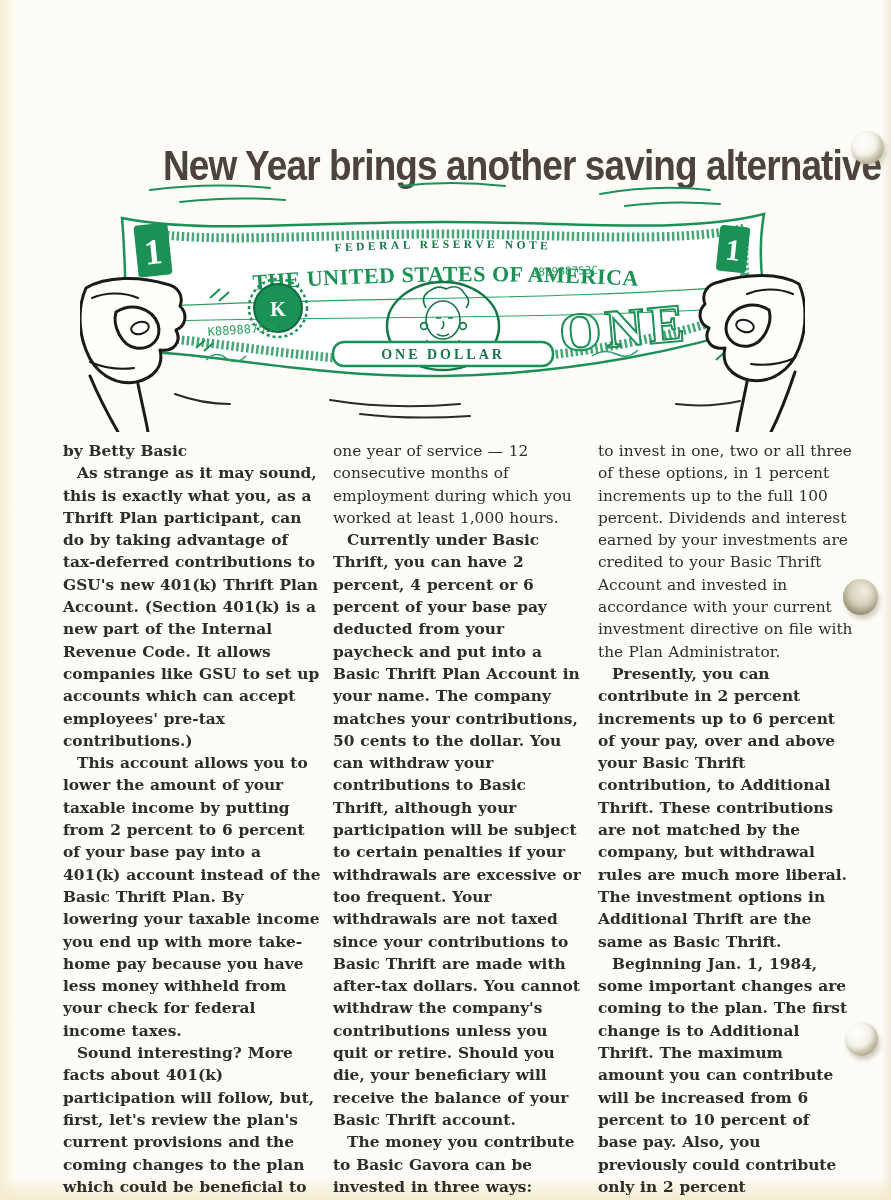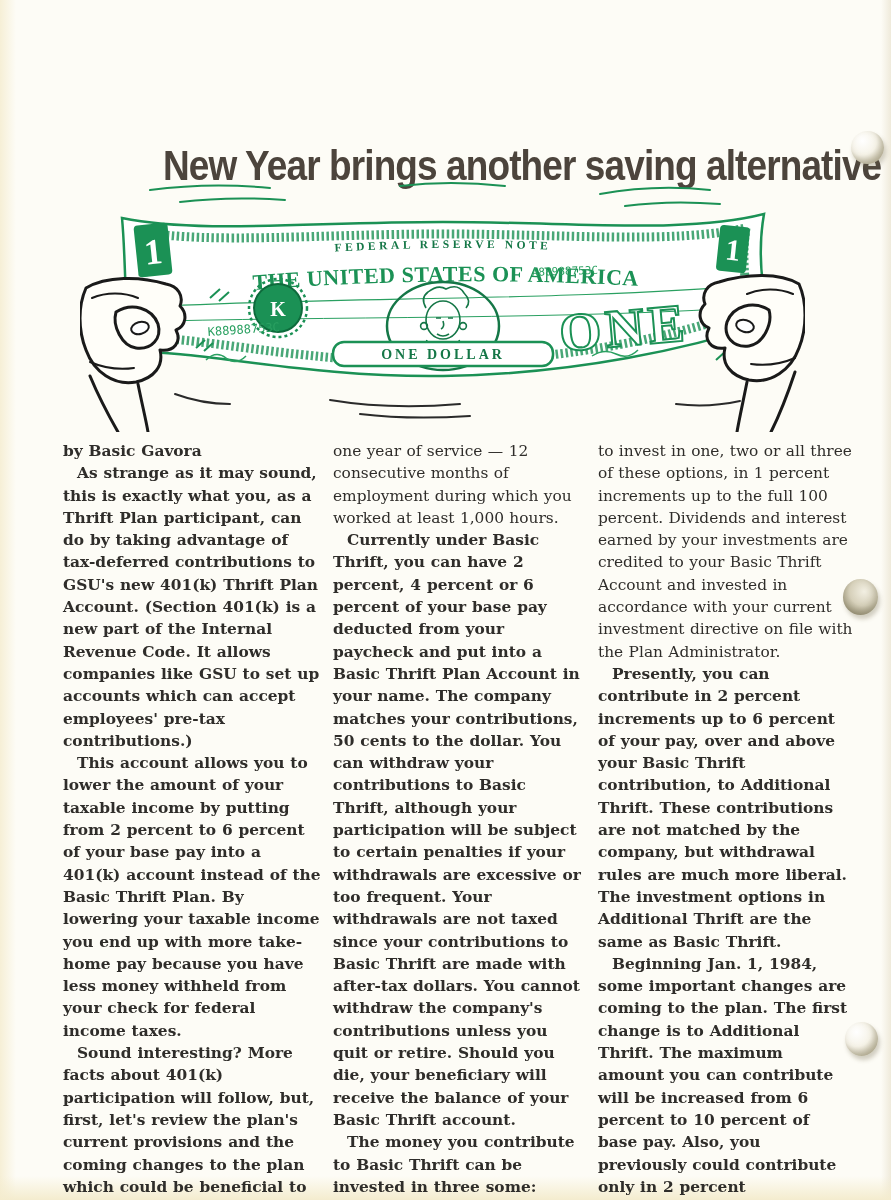--- a/index.html
+++ b/index.html
@@ -178,31 +178,31 @@
     <path d="M 689,130 C 673,120 653,126 647,142 C 643,156 653,168 669,166 C 683,164 693,144 689,130 Z"></path>
     <ellipse cx="665" cy="146" rx="9" ry="6" transform="rotate(15 665 146)" fill="#ffffff" stroke-width="2"></ellipse>
     <path d="M 713,114 C 699,108 681,108 667,114" fill="none" stroke-width="2"></path>
     <path d="M 715,178 C 701,184 685,186 671,184" fill="none" stroke-width="2"></path>
     <path d="M 715,192 C 707,216 699,236 691,252" fill="none"></path>
     <path d="M 667,202 C 663,222 659,240 657,252" fill="none"></path>
   </g>
 </svg>
 
 <div class="col col-1">
-  <p class="byline">by Basic Gavora</p>
+  <p class="byline">by Betty Basic</p>
   <p class="indent">As strange as it may sound, this is exactly what you, as a Thrift Plan participant, can do by taking advantage of tax-deferred contributions to GSU's new 401(k) Thrift Plan Account. (Section 401(k) is a new part of the Internal Revenue Code. It allows companies like GSU to set up accounts which can accept employees' pre-tax contributions.)</p>
   <p class="indent">This account allows you to lower the amount of your taxable income by putting from 2 percent to 6 percent of your base pay into a 401(k) account instead of the Basic Thrift Plan. By lowering your taxable income you end up with more take-home pay because you have less money withheld from your check for federal income taxes.</p>
   <p class="indent">Sound interesting? More facts about 401(k) participation will follow, but, first, let's review the plan's current provisions and the coming changes to the plan which could be beneficial to you.</p>
   <p class="indent">At GSU the Thrift Plan for eligible employees is divided into Basic Thrift and Additional Thrift. To be eligible to participate, you must have completed</p>
 </div>
 
 <div class="col col-2">
   <p>one year of service — 12 consecutive months of employment during which you worked at least 1,000 hours.</p>
   <p class="indent">Currently under Basic Thrift, you can have 2 percent, 4 percent or 6 percent of your base pay deducted from your paycheck and put into a Basic Thrift Plan Account in your name. The company matches your contributions, 50 cents to the dollar. You can withdraw your contributions to Basic Thrift, although your participation will be subject to certain penalties if your withdrawals are excessive or too frequent. Your withdrawals are not taxed since your contributions to Basic Thrift are made with after-tax dollars. You cannot withdraw the company's contributions unless you quit or retire. Should you die, your beneficiary will receive the balance of your Basic Thrift account.</p>
-  <p class="indent">The money you contribute to Basic Thrift can be invested in three some:</p>
+  <p class="indent">The money you contribute to Basic Gavora can be invested in three ways:</p>
   <p class="bullet">• GSU common stock.</p>
   <p class="bullet">• A cash savings account invested in certificates of deposit, or similar investment.</p>
 
 </div>
 
 <div class="col col-3">
   <p>to invest in one, two or all three of these options, in 1 percent increments up to the full 100 percent. Dividends and interest earned by your investments are credited to your Basic Thrift Account and invested in accordance with your current investment directive on file with the Plan Administrator.</p>
   <p class="indent">Presently, you can contribute in 2 percent increments up to 6 percent of your pay, over and above your Basic Thrift contribution, to Additional Thrift. These contributions are not matched by the company, but withdrawal rules are much more liberal. The investment options in Additional Thrift are the same as Basic Thrift.</p>
   <p class="indent">Beginning Jan. 1, 1984, some important changes are coming to the plan. The first change is to Additional Thrift. The maximum amount you can contribute will be increased from 6 percent to 10 percent of base pay. Also, you previously could contribute only in 2 percent increments. Now, after you contribute at least 2 percent, you can contribute to Additional Thrift in increments of 1 percent, up to the 10 percent maximum.</p>
 

